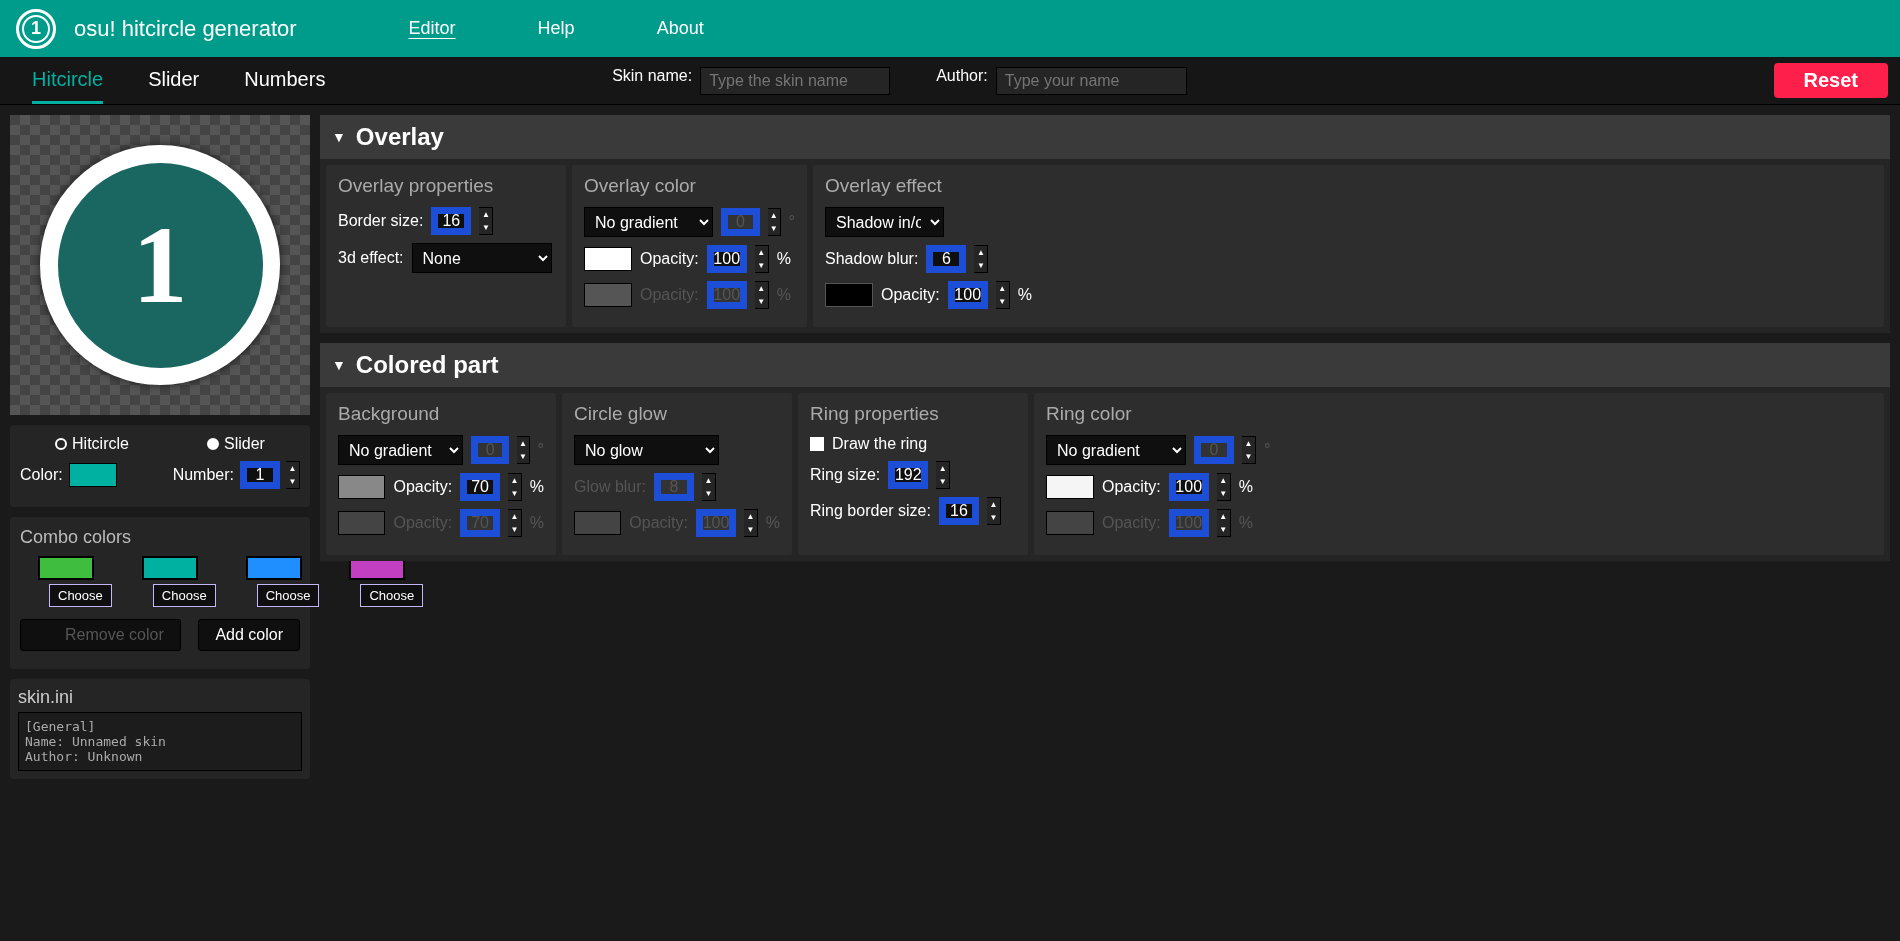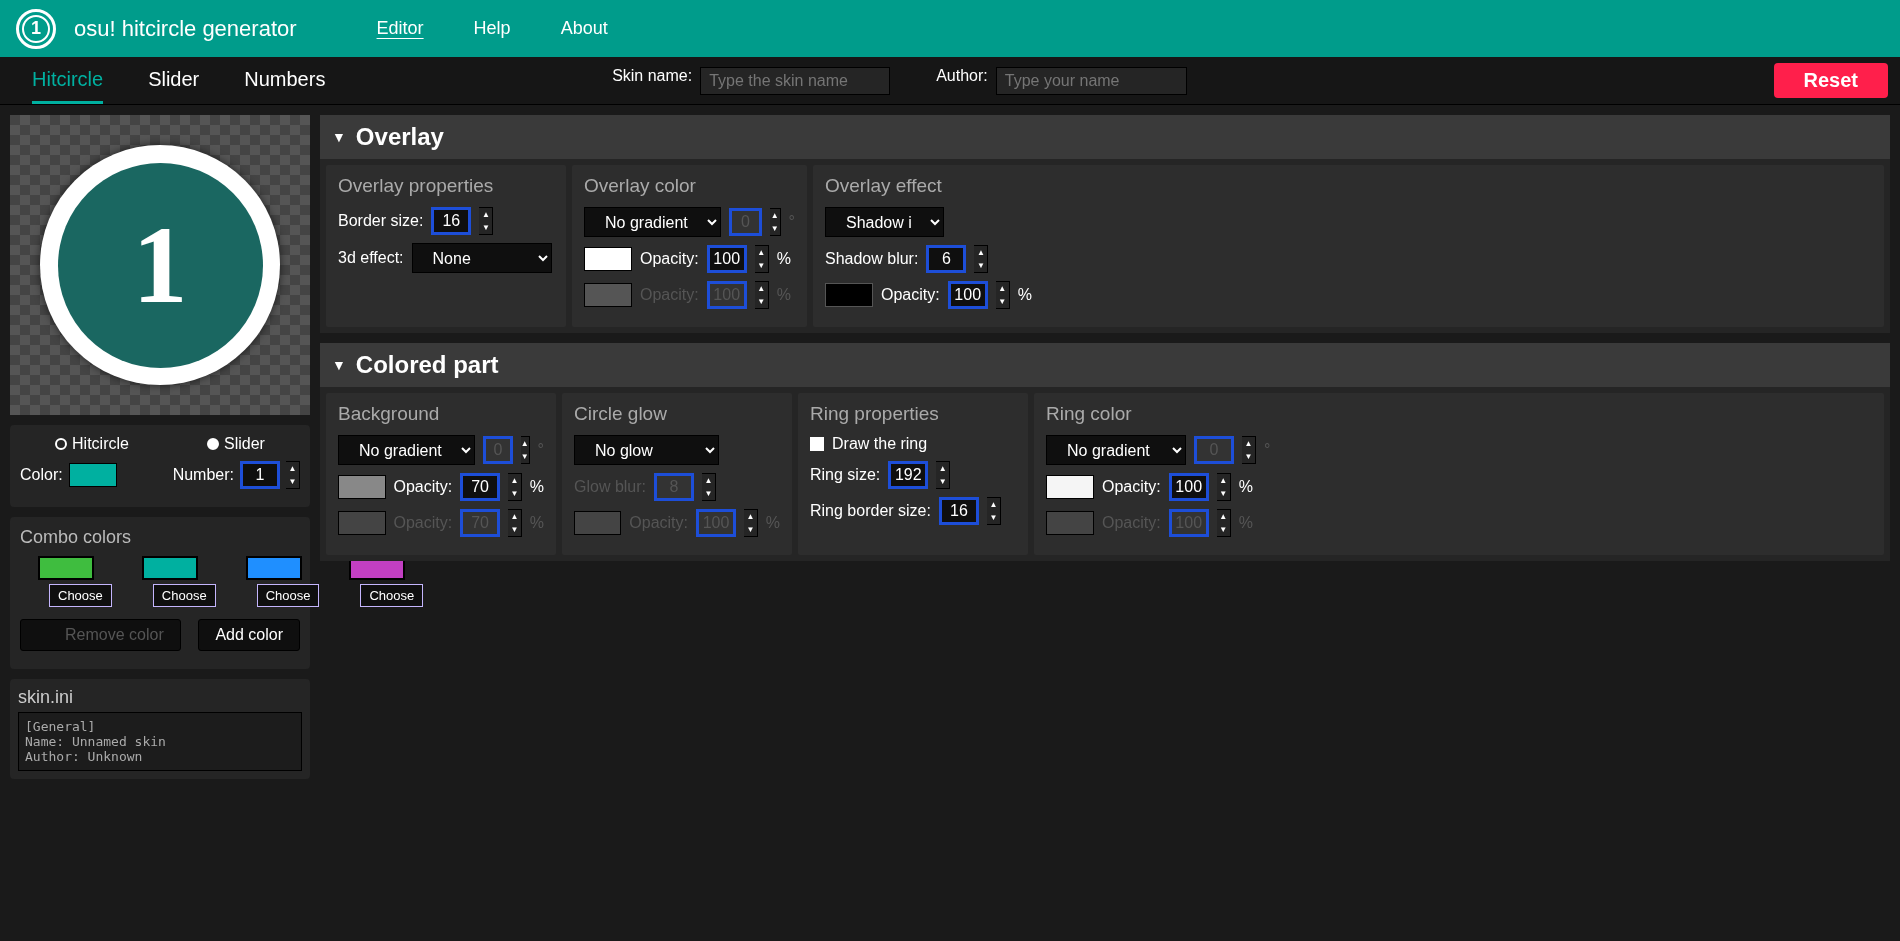--- a/index.html
+++ b/index.html
@@ -5,21 +5,21 @@
 * { box-sizing: border-box; margin: 0; padding: 0; }
 body { font-family: Arial, sans-serif; background: #1a1a1a; color: #fff; width: 1900px; height: 941px; overflow: hidden; }
 
 
 .topbar { background: #009c8b; height: 57px; display: flex; align-items: center; padding: 0 16px; gap: 40px; }
 .logo-wrap { display: flex; align-items: center; gap: 18px; }
 .logo-circle { width: 40px; height: 40px; border: 3px solid #fff; border-radius: 50%; display: flex; align-items: center; justify-content: center; position: relative; }
 .logo-inner { width: 28px; height: 28px; border: 2px solid #fff; border-radius: 50%; display: flex; align-items: center; justify-content: center; font-size: 18px; font-weight: bold; }
 .app-title { font-size: 22px; color: #fff; }
 .topnav { display: flex; gap: 50px; margin-left: 40px; }
-.topnav a { color: #fff; font-size: 18px; text-decoration: none; }
+.topnav a { color: #fff; font-size: 18px; text-decoration: none; margin-left: 32px; }
 .topnav a.active { text-decoration: underline; text-underline-offset: 4px; }
 
 
 .subbar { background: #161616; height: 48px; display: flex; align-items: center; padding: 0 12px; gap: 20px; border-bottom: 1px solid #000; }
 .subtabs { display: flex; gap: 45px; margin-left: 20px; }
 .subtab { font-size: 20px; color: #fff; cursor: pointer; padding: 10px 0; }
 .subtab.active { color: #00b0a0; border-bottom: 3px solid #00b0a0; }
 .sub-inputs { margin-left: auto; display: flex; gap: 8px; margin-right: 300px; }
 .sub-inputs label { font-size: 16px; }
 .textinput { background: #252525; border: 1px solid #000; color: #999; padding: 4px 8px; font-size: 16px; width: 190px; }
@@ -48,22 +48,22 @@
   font-size: 110px; color: #fff; font-family: serif; font-weight: bold;
 }
 
 
 .panel { background: #252525; border-radius: 4px; padding: 10px; }
 .panel-title { font-size: 18px; color: #bbb; margin-bottom: 8px; }
 
 
 .row { display: flex; align-items: center; gap: 8px; margin-bottom: 8px; }
 .row label { font-size: 16px; }
-.select { background: #0f0f0f; color: #fff; border: 1px solid #000; padding: 4px 16px; font-size: 16px; height: 30px; }
-.numbox { background: #0f0f0f; color: #fff; border: 3px solid #1d4ed8; padding: 2px 4px; font-size: 16px; width: 40px; text-align: center; height: 28px; display: inline-flex; align-items: center; justify-content: center; }
+.select { background: #0f0f0f; color: #fff; border: 1px solid #000; padding: 4px 6px; font-size: 16px; height: 30px; }
+.numbox { background: #0f0f0f; color: #fff; border: 7px solid #1d4ed8; padding: 2px 4px; font-size: 16px; width: 40px; text-align: center; height: 28px; display: inline-flex; align-items: center; justify-content: center; }
 .spinner { width: 14px; height: 28px; background: #252525; display: inline-flex; flex-direction: column; border: 1px solid #000; border-left: none; }
 .spinner span { flex: 1; font-size: 8px; text-align: center; color: #fff; cursor: pointer; display: flex; align-items: center; justify-content: center; }
 .swatch { width: 48px; height: 24px; border: 1px solid #000; display: inline-block; }
 .radio { display: inline-flex; align-items: center; gap: 5px; font-size: 16px; }
 .radiodot { width: 12px; height: 12px; border-radius: 50%; border: 2px solid #fff; display: inline-block; }
 .radiodot.filled { background: #fff; }
 .checkbox { width: 14px; height: 14px; border: 1px solid #fff; background: #fff; display: inline-block; }
 
 
 .combo-grid { display: flex; gap: 12px; margin-bottom: 12px; }

